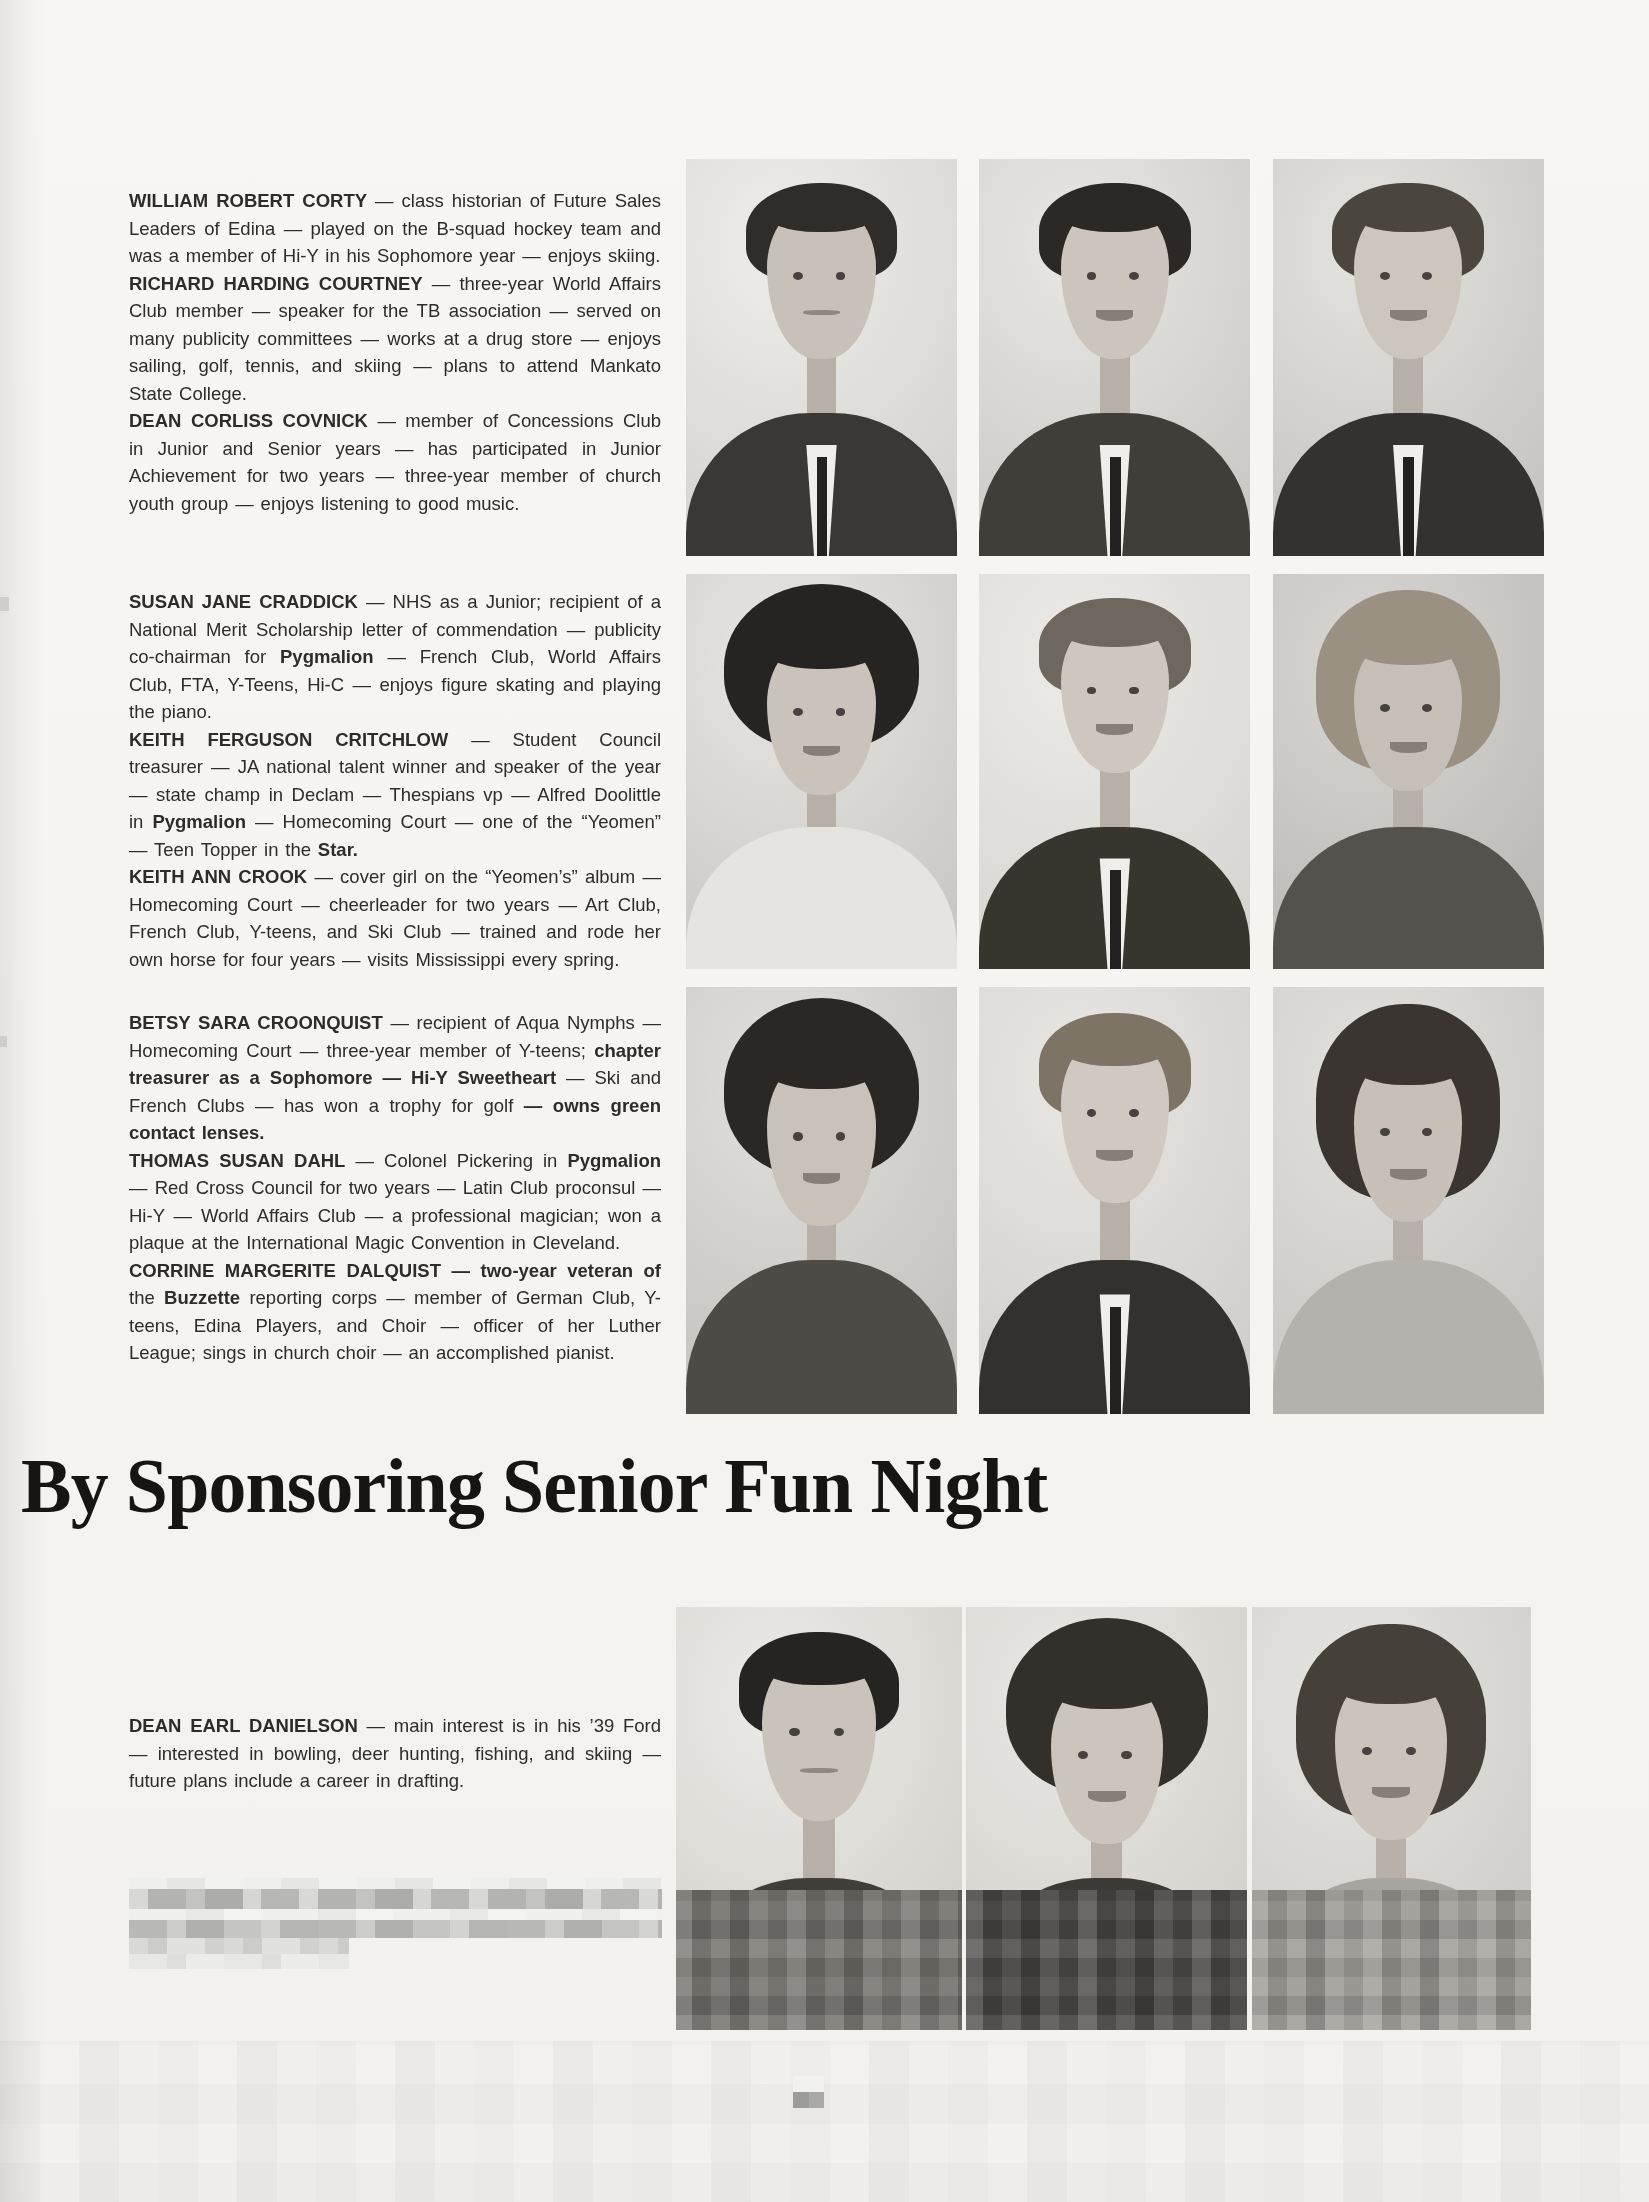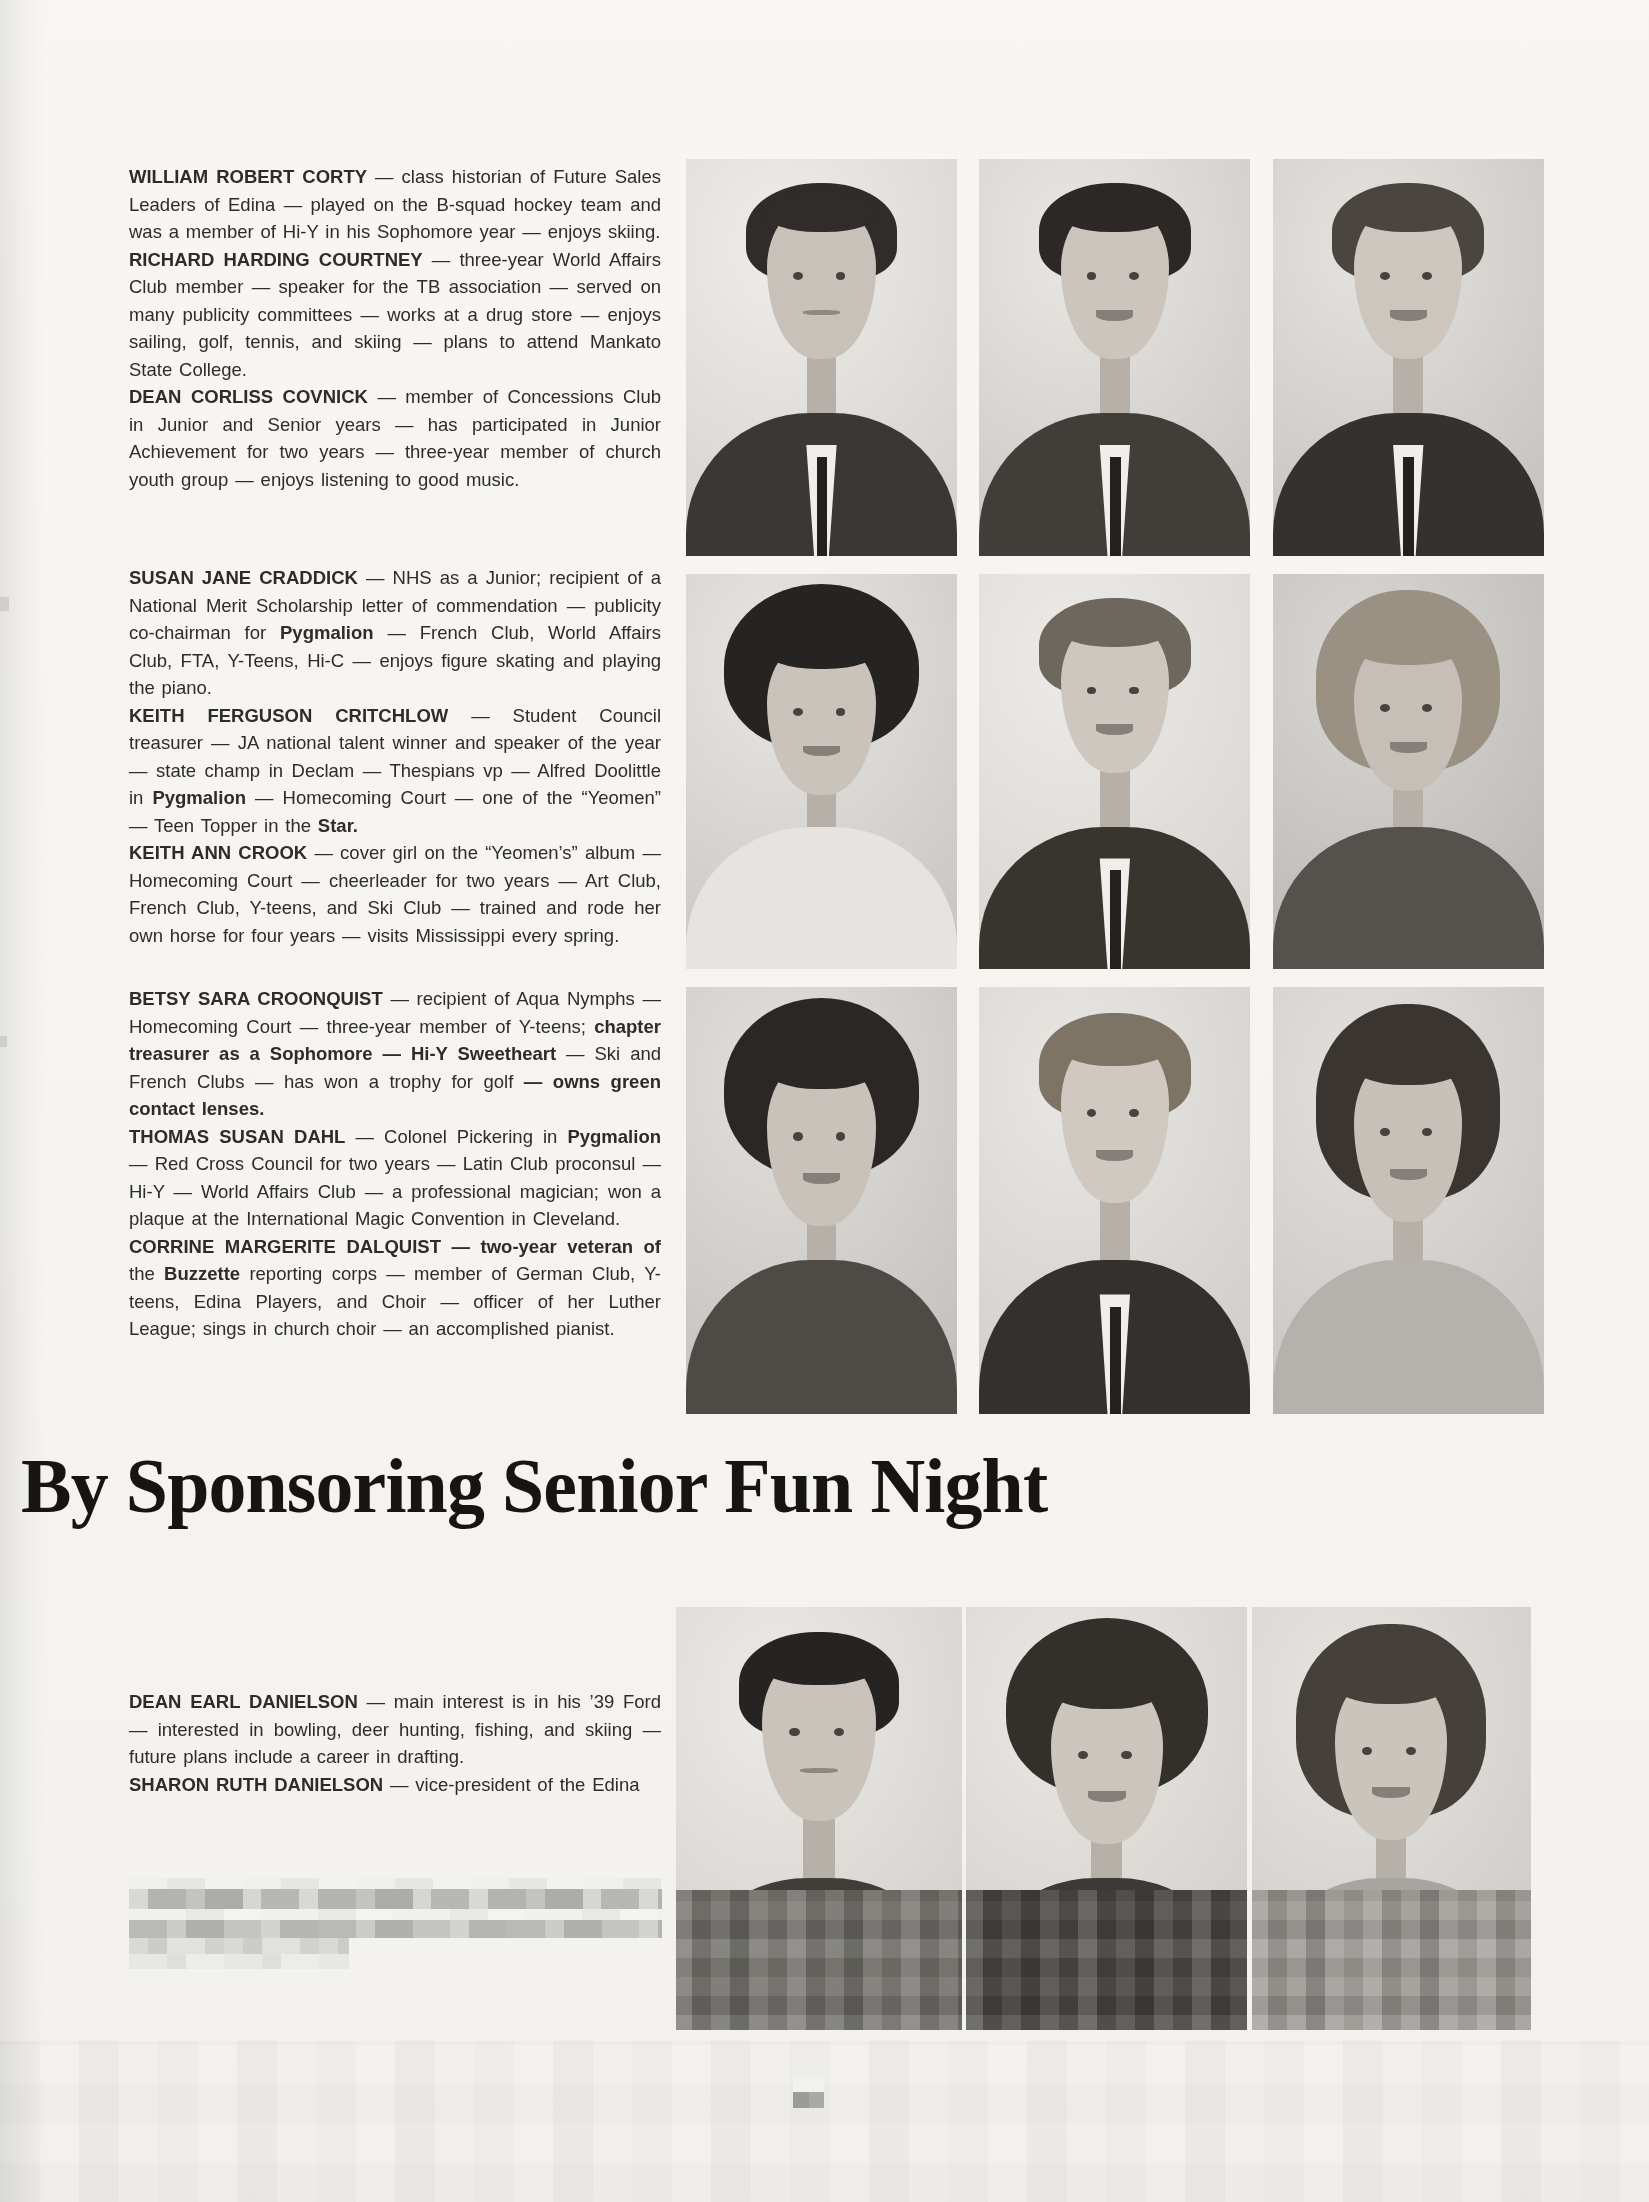--- a/index.html
+++ b/index.html
@@ -7,21 +7,21 @@
         background:linear-gradient(180deg,#f7f6f4 0%,#f5f4f1 55%,#f2f1ee 100%);
         font-family:"Liberation Sans",sans-serif;color:#2e2c29;}
   .page::before{content:"";position:absolute;left:0;top:0;bottom:0;width:47px;z-index:20;pointer-events:none;
         background:linear-gradient(90deg,rgba(0,0,0,0.07),rgba(0,0,0,0.02) 60%,rgba(0,0,0,0));}
   .edge-tick{position:absolute;background:#cfcecb;z-index:21;}
   .tick1{left:0;top:597px;width:8.6px;height:13.8px;}
   .tick2{left:0;top:1036px;width:6.9px;height:11.2px;}
 
   
   .bio-col{position:absolute;left:129px;width:532px;font-size:18.5px;line-height:27.5px;
-           text-align:justify;word-spacing:1.7px;z-index:5;}
+           text-align:justify;word-spacing:1.7px;z-index:5;margin-top:24px;}
   .bio-col p{margin:0;}
   .bio-col .b{font-weight:700;}
   #bio0{top:163px;} #bio1{top:564px;} #bio2{top:985px;} #bio3{top:1688px;}
 
   
   .headline{position:absolute;left:20.6px;top:1445px;margin:0;z-index:5;
             font-family:"Liberation Serif",serif;font-weight:700;font-size:79px;line-height:1.05;
             letter-spacing:-0.9px;color:#171513;white-space:nowrap;transform:scaleX(.96);transform-origin:left top;}
 
   
@@ -97,21 +97,20 @@
       <p><span class="b">KEITH FERGUSON CRITCHLOW</span><span> — Student Council treasurer — JA national talent winner and speaker of the year — state champ in Declam — Thespians vp — Alfred Doolittle in </span><span class="b">Pygmalion</span><span> — Homecoming Court — one of the “Yeomen” — Teen Topper in the </span><span class="b">Star.</span></p>
       <p><span class="b">KEITH ANN CROOK</span><span> — cover girl on the “Yeomen’s” album — Homecoming Court — cheerleader for two years — Art Club, French Club, Y-teens, and Ski Club — trained and rode her own horse for four years — visits Mississippi every spring.</span></p>
     </div>
   <div id="bio2" class="bio-col">
       <p><span class="b">BETSY SARA CROONQUIST</span><span> — recipient of Aqua Nymphs — Homecoming Court — three-year member of Y-teens; </span><span class="b">chapter treasurer as a Sophomore — Hi-Y Sweetheart</span><span> — Ski and French Clubs — has won a trophy for golf </span><span class="b">— owns green contact lenses.</span></p>
       <p><span class="b">THOMAS SUSAN DAHL</span><span> — Colonel Pickering in </span><span class="b">Pygmalion</span><span> — Red Cross Council for two years — Latin Club proconsul — Hi-Y — World Affairs Club — a professional magician; won a plaque at the International Magic Convention in Cleveland.</span></p>
       <p><span class="b">CORRINE MARGERITE DALQUIST — two-year veteran of</span><span> the </span><span class="b">Buzzette</span><span> reporting corps — member of German Club, Y-teens, Edina Players, and Choir — officer of her Luther League; sings in church choir — an accomplished pianist.</span></p>
     </div>
   <div id="bio3" class="bio-col">
       <p><span class="b">DEAN EARL DANIELSON</span><span> — main interest is in his ’39 Ford — interested in bowling, deer hunting, fishing, and skiing — future plans include a career in drafting.</span></p>
-      <p><span class="b">SHARON RUTH DANIELSON</span><span> — vice-president of the Edina</span></p>
     </div>
 
   <div id="photoGrid" class="photo-grid">
       <div class="portrait male" style="--hair: #2f2c29; --face: #c7c1b9; --torso: #3a3734; --bg1: #efede9; --bg2: #d3d1cd;">
         <div class="ph-bg"></div>
         <div class="ph-hair"></div>
         <div class="ph-neck"></div>
         <div class="ph-torso"></div>
         <div class="ph-shirt"></div>
         <div class="ph-tie"></div>

